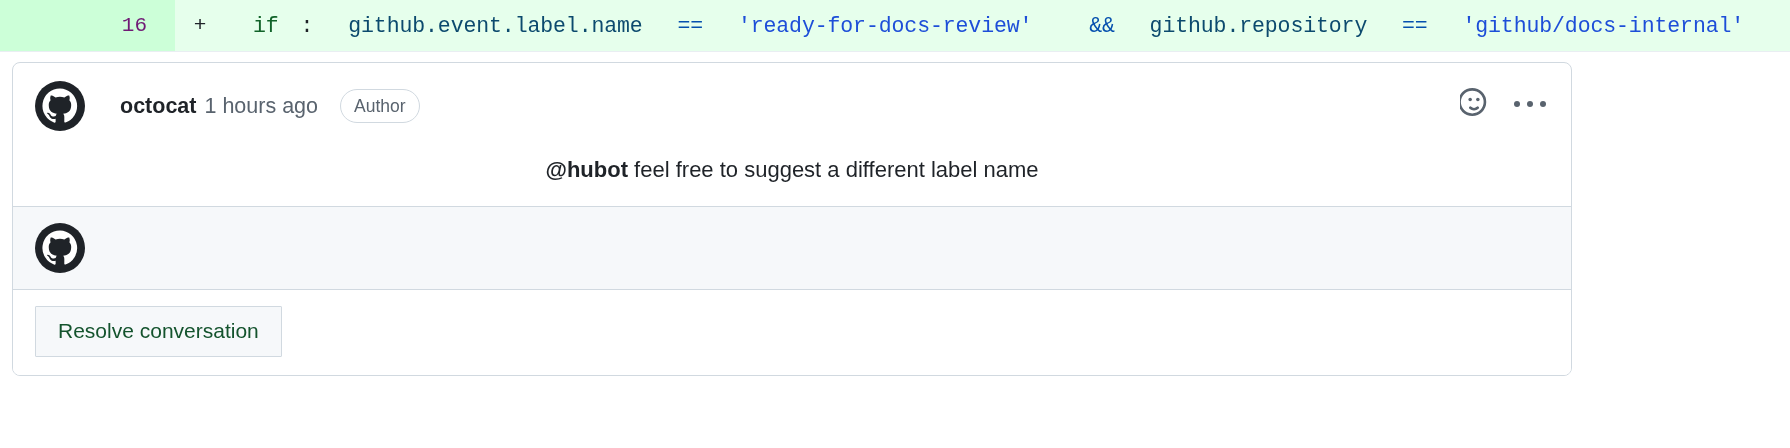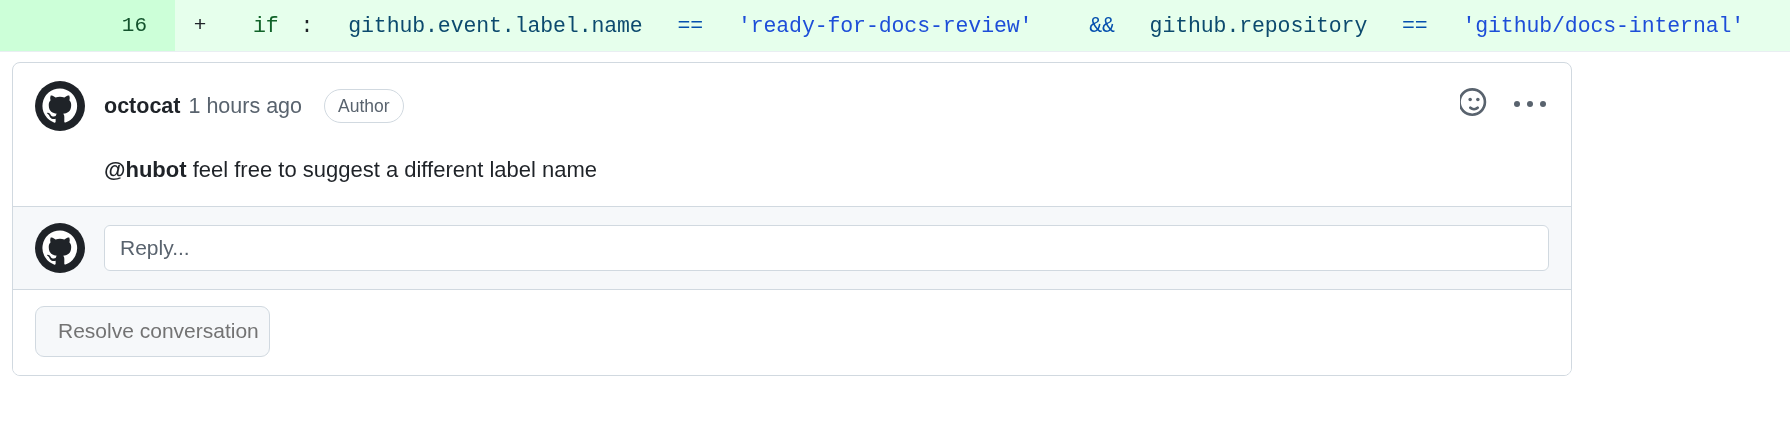--- a/index.html
+++ b/index.html
@@ -21,21 +21,21 @@
     align-items: stretch;
     height: 52px;
     background: #e6ffec;
     border-bottom: 1px solid #e9eef2;
     box-sizing: border-box;
   }
   .diff-linenum {
     width: 175px;
     flex: 0 0 175px;
     background: #ccffd8;
-    color: #14532d;
+    color: #701a75;
     font-family: "Liberation Mono", monospace;
     font-size: 21px;
     display: flex;
     align-items: center;
     justify-content: flex-end;
     padding-right: 28px;
     box-sizing: border-box;
     user-select: none;
   }
   .diff-marker {
@@ -80,21 +80,21 @@
     overflow: hidden;
   }
 
   .comment-body-block {
     padding: 18px 22px 20px 22px;
     position: relative;
   }
   .comment-head {
     display: flex;
     align-items: center;
-    gap: 0;
+    gap: 16px;
   }
   .avatar {
     width: 50px;
     height: 50px;
     flex: 0 0 50px;
     border-radius: 50%;
     background: #1f2328;
     display: flex;
     align-items: center;
     justify-content: center;
@@ -153,24 +153,24 @@
   .kebab i {
     width: 6px;
     height: 6px;
     border-radius: 50%;
     background: #59636e;
     display: block;
   }
 
   .comment-text {
     margin-top: 22px;
-    margin-left: 69px;
     font-size: 22px;
     color: #1f2328;
     line-height: 1.5;
+    text-align: center;
   }
   .mention {
     font-weight: bold;
     color: #1f2328;
   }
 
   
   .reply-row {
     border-top: 1px solid #d1d9e0;
     background: #f6f8fa;
@@ -196,25 +196,25 @@
 
   
   .resolve-row {
     border-top: 1px solid #d1d9e0;
     background: #ffffff;
     padding: 16px 22px 18px 22px;
   }
   .resolve-btn {
     font-family: "Liberation Sans", sans-serif;
     font-size: 21px;
-    color: #737373;
+    color: #14532d;
     background: #f6f8fa;
     border: 1px solid #d1d9e0;
-    border-radius: 9px;
-    padding: 11px 10px 13px 22px;
+    border-radius: 1px;
+    padding: 11px 22px 13px 22px;
     cursor: pointer;
     line-height: 1.2;
   }
 </style>
 </head>
 <body>
 
 <div class="diff-row">
   <div class="diff-linenum">16</div>
   <div class="diff-marker">+</div>
@@ -269,21 +269,20 @@
 
     <div class="reply-row">
       <div class="avatar">
         <span>
           <svg width="44" height="44" viewBox="0 0 16 16" aria-hidden="true">
             <circle cx="8" cy="8" r="8" fill="#1f2328"></circle>
             <path fill="#ffffff" d="M8 1.6a6.4 6.4 0 0 0-2.02 12.47c.32.06.44-.14.44-.31l-.01-1.09c-1.78.39-2.16-.86-2.16-.86-.29-.74-.71-.94-.71-.94-.58-.4.04-.39.04-.39.64.05.98.66.98.66.57.98 1.5.7 1.87.53.06-.41.22-.7.4-.86-1.42-.16-2.92-.71-2.92-3.17 0-.7.25-1.27.66-1.72-.07-.16-.29-.82.06-1.7 0 0 .54-.17 1.76.66a6.1 6.1 0 0 1 3.2 0c1.22-.83 1.76-.66 1.76-.66.35.88.13 1.54.06 1.7.41.45.66 1.02.66 1.72 0 2.47-1.5 3.01-2.93 3.17.23.2.43.58.43 1.17l-.01 1.73c0 .17.12.37.44.31A6.4 6.4 0 0 0 8 1.6z"></path>
           </svg>
         </span>
       </div>
-      <input class="reply-input" type="text" placeholder="Reply..." style="">
     </div>
 
     <div class="resolve-row">
       <button class="resolve-btn">Resolve conversation</button>
     </div>
 
   </div>
 </div>
 
 </body></html>

